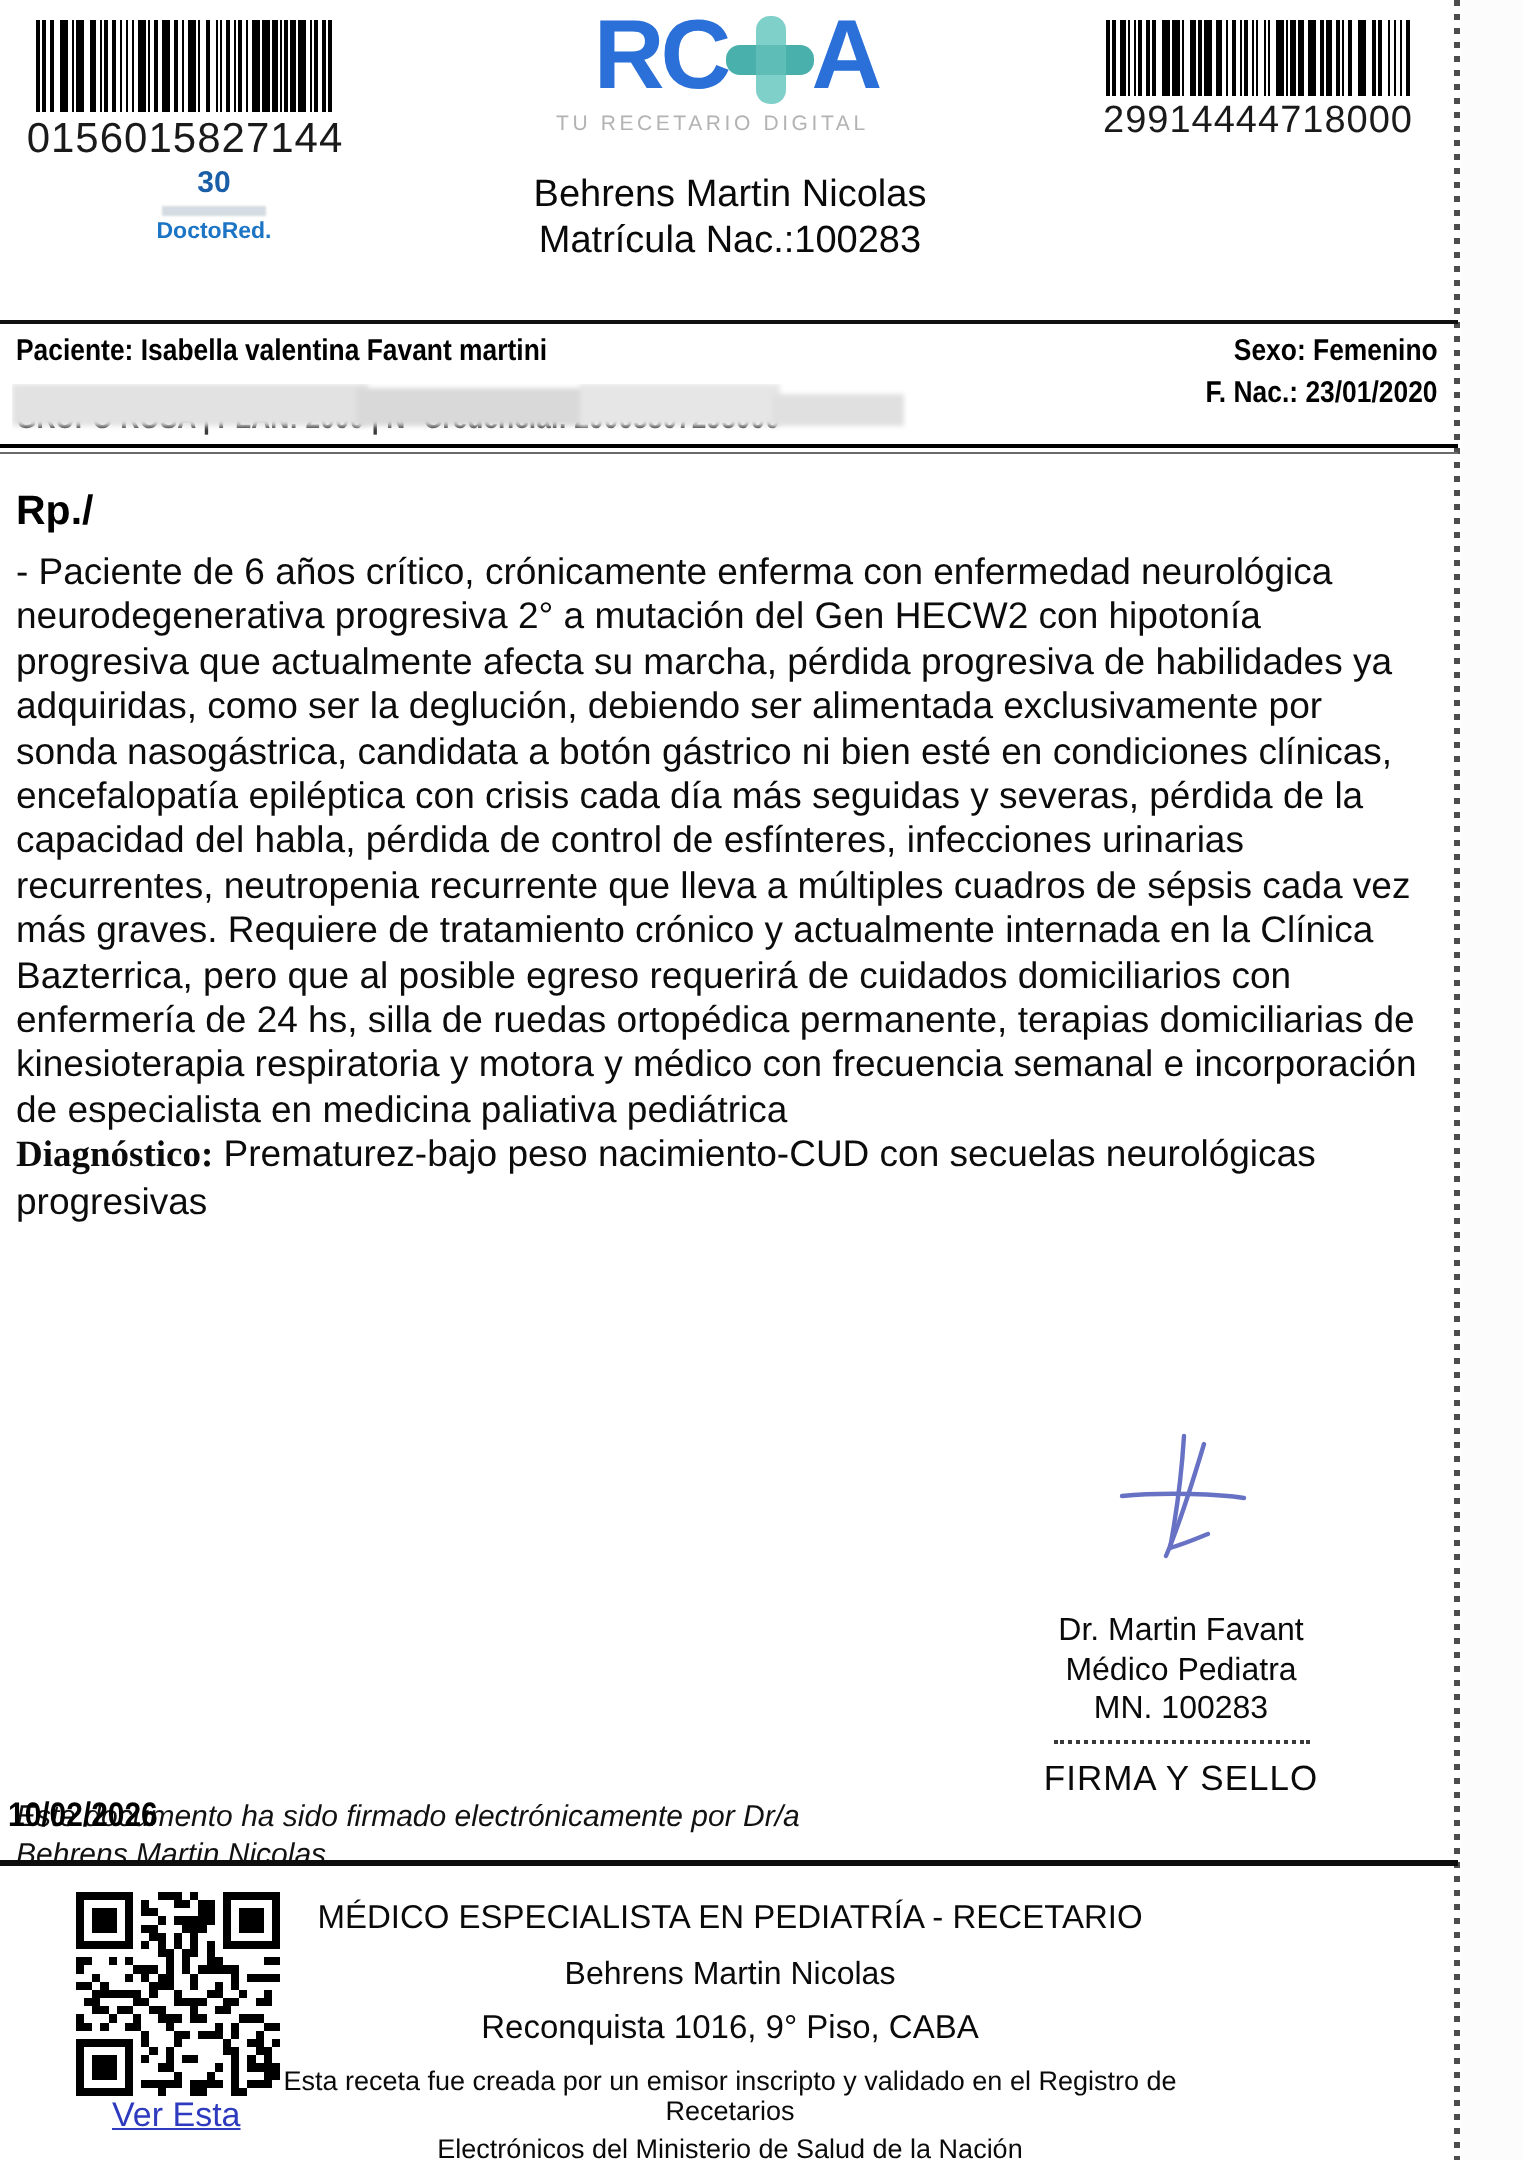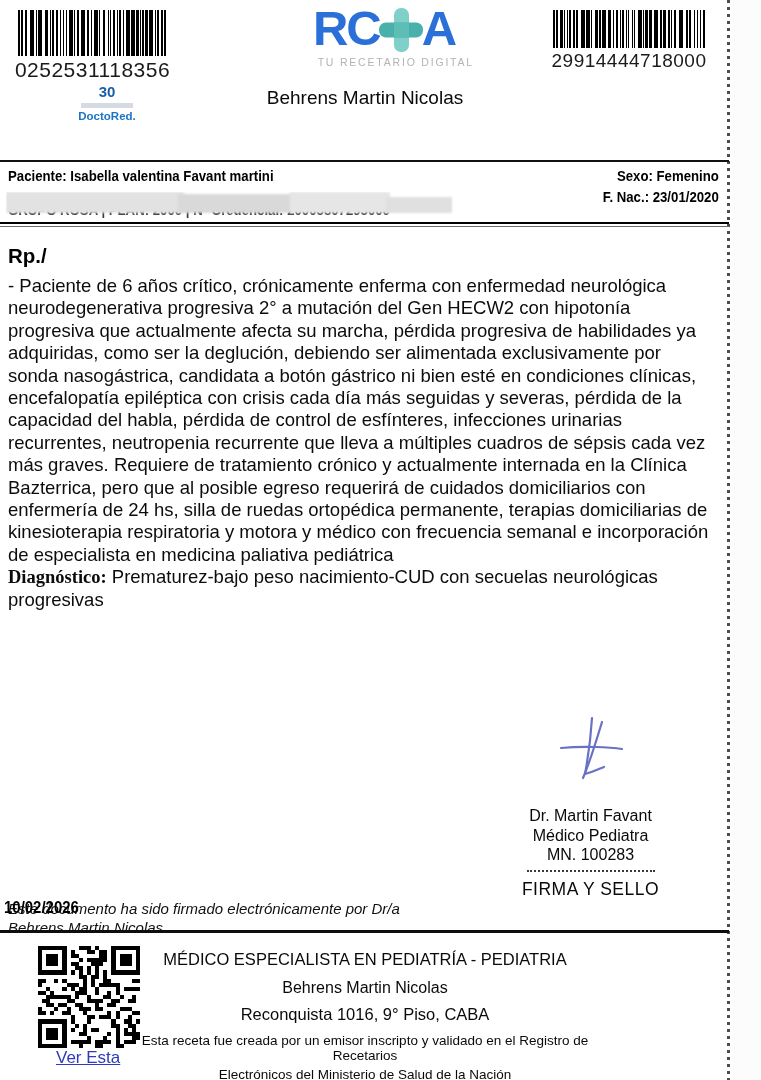--- a/index.html
+++ b/index.html
@@ -19,21 +19,21 @@
   .bc-right{left:553px;top:10px;width:152px;height:38px;}
   .bc-num{position:absolute;text-align:center;letter-spacing:.5px;color:#1a1a1a;}
   .bc-num-left{left:10px;top:58px;width:165px;font-size:21px;}
   .bc-num-right{left:548px;top:50px;width:162px;font-size:19px;}
 
   .issuer{position:absolute;left:70px;top:84px;width:74px;text-align:center;line-height:1.1;}
   .issuer .num{font-size:15px;font-weight:bold;color:#1b5ea8;}
   .issuer .smudge{width:52px;height:5px;margin:2px auto;background:#d4dbe2;filter:blur(.6px);}
   .issuer .brand{font-size:11.5px;font-weight:bold;color:#1b74c4;}
 
-  .logo{position:absolute;left:294px;top:4px;width:180px;text-align:right;}
+  .logo{position:absolute;left:278px;top:4px;width:180px;text-align:left;}
   .logo-row{display:flex;align-items:center;justify-content:center;gap:1px;}
   .logo-letters{font-size:49px;font-weight:800;letter-spacing:-2px;color:#2a70d8;line-height:1;}
   .logo-cross{width:44px;height:48px;margin:0 -2px;}
   .logo-tag{margin-top:3px;font-size:10.5px;letter-spacing:1.8px;color:#b3b3b3;}
 
   .doctor-block{position:absolute;left:180px;top:86px;width:370px;text-align:center;
     font-size:19px;line-height:23px;color:#0a0a0a;}
   .dates{position:absolute;right:38px;top:126px;text-align:right;font-size:14.5px;line-height:20px;color:#0a0a0a;}
 
   .hr1{position:absolute;left:0;top:160px;width:729px;height:2px;background:#111;}
@@ -126,21 +126,21 @@
         <div style="position:absolute;left:122px;top:0;width:1px;height:100%;background:#000"></div>
         <div style="position:absolute;left:124px;top:0;width:2px;height:100%;background:#000"></div>
         <div style="position:absolute;left:127px;top:0;width:3px;height:100%;background:#000"></div>
         <div style="position:absolute;left:131px;top:0;width:4px;height:100%;background:#000"></div>
         <div style="position:absolute;left:137px;top:0;width:1px;height:100%;background:#000"></div>
         <div style="position:absolute;left:139px;top:0;width:2px;height:100%;background:#000"></div>
         <div style="position:absolute;left:143px;top:0;width:2px;height:100%;background:#000"></div>
         <div style="position:absolute;right:0;top:0;width:2px;height:100%;background:#000"></div>
       </div>
     </div>
-  <div class="bc-num bc-num-left">0252531118356</div>
+  <div class="bc-num bc-num-left">0156015827144</div>
 
   <div class="barcode bc-right">
       <div class="bars">
         <div style="position:absolute;left:0;top:0;width:2px;height:100%;background:#000"></div>
         <div style="position:absolute;left:3px;top:0;width:2px;height:100%;background:#000"></div>
         <div style="position:absolute;left:7px;top:0;width:3px;height:100%;background:#000"></div>
         <div style="position:absolute;left:11px;top:0;width:1px;height:100%;background:#000"></div>
         <div style="position:absolute;left:14px;top:0;width:1px;height:100%;background:#000"></div>
         <div style="position:absolute;left:16px;top:0;width:2px;height:100%;background:#000"></div>
         <div style="position:absolute;left:20px;top:0;width:2px;height:100%;background:#000"></div>
@@ -197,20 +197,21 @@
           <rect x="15" y="14.5" width="15" height="15" fill="#5ebdb7"></rect>
         </g>
       </svg>
       <span class="logo-letters">A</span>
     </div>
     <div class="logo-tag">TU RECETARIO DIGITAL</div>
   </div>
 
   <div class="doctor-block">
     <div>Behrens Martin Nicolas</div>
+    <div>Matrícula Nac.:100283</div>
   </div>
 
 
   <div class="hr1"></div>
 
   <div class="patient-name cond-l">Paciente: Isabella valentina Favant martini</div>
   <div class="patient-sex cond-r">Sexo: Femenino</div>
   <div class="patient-birth cond-r">F. Nac.: 23/01/2020</div>
 
   <div class="redaction">
@@ -543,21 +544,21 @@
           <rect x="10" y="24" width="1" height="1"></rect>
           <rect x="14" y="24" width="1" height="1"></rect>
           <rect x="15" y="24" width="1" height="1"></rect>
           <rect x="19" y="24" width="1" height="1"></rect>
           <rect x="20" y="24" width="1" height="1"></rect>
         </g>
       </svg></div>
   <a class="ver-link" href="#">Ver Esta</a>
 
   <div class="footer-text">
-    <div class="f1">MÉDICO ESPECIALISTA EN PEDIATRÍA - PEDIATRIA</div>
+    <div class="f1">MÉDICO ESPECIALISTA EN PEDIATRÍA - RECETARIO</div>
     <div class="f2">Behrens Martin Nicolas</div>
     <div class="f3">Reconquista 1016, 9° Piso, CABA</div>
     <div class="f4">Esta receta fue creada por un emisor inscripto y validado en el Registro de Recetarios</div>
     <div class="f5">Electrónicos del Ministerio de Salud de la Nación</div>
 
   </div>
 
 </div>
 
 </body></html>

